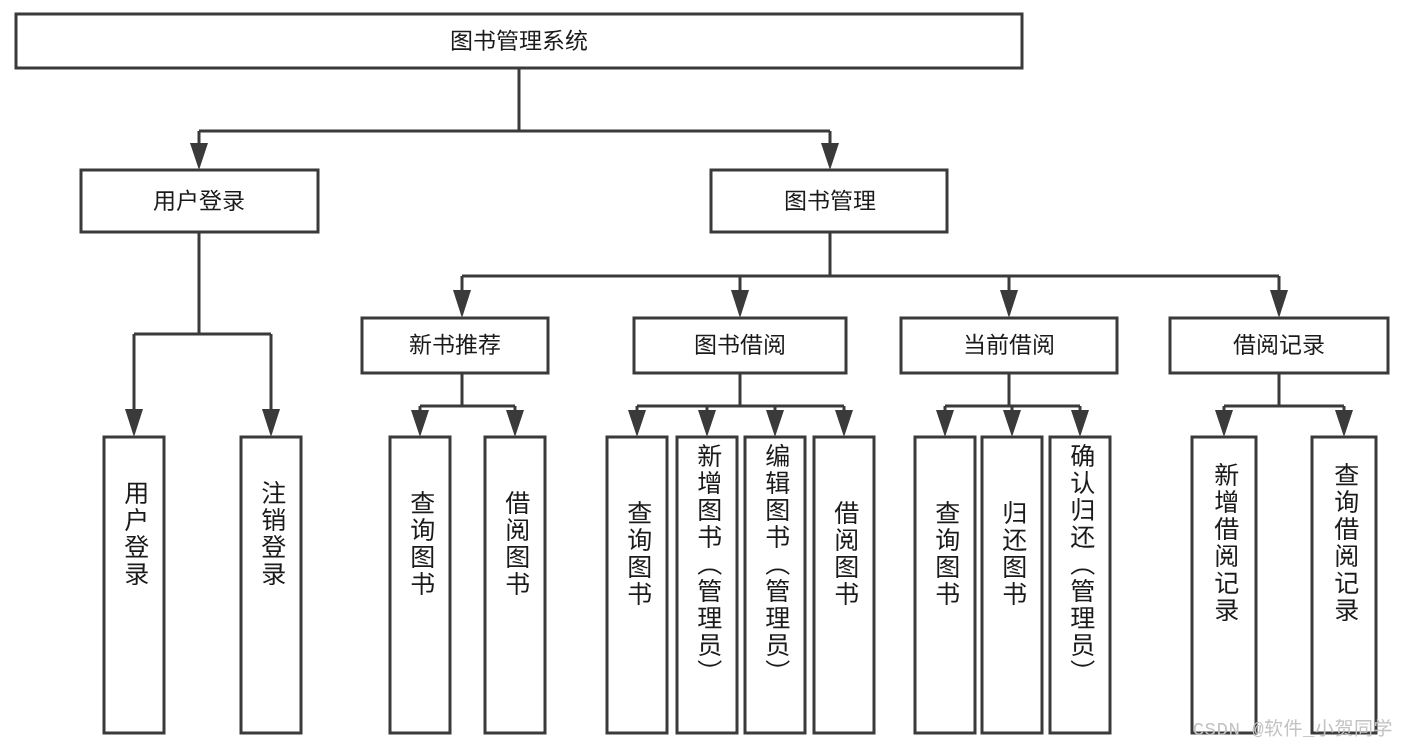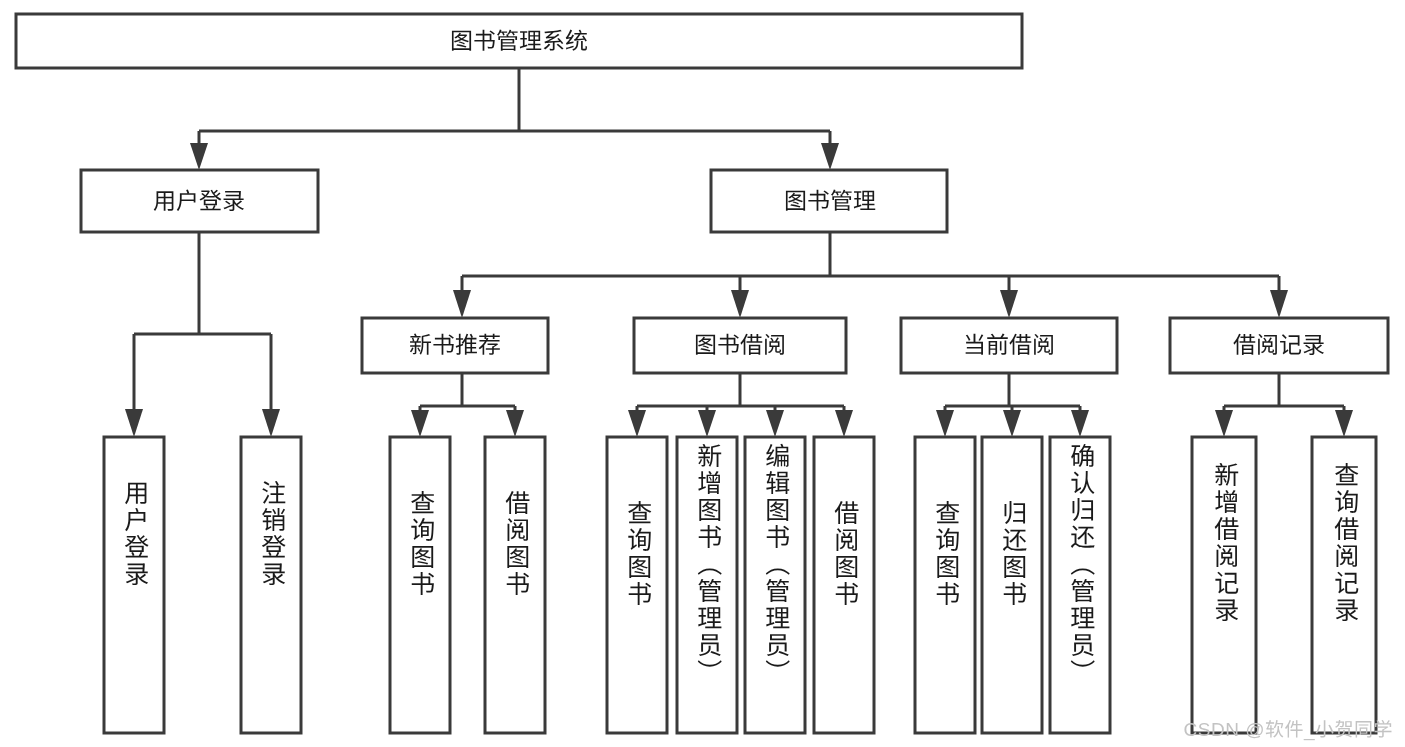--- a/index.html
+++ b/index.html
@@ -69,21 +69,21 @@
     line-height: 1.18;
     letter-spacing: 2px;
     color: #1a1a1a;
     white-space: nowrap;
     text-align: center;
   }
   #watermark {
     position: absolute;
     right: 12px;
     bottom: 6px;
-    font-family: Liberation Sans, sans-serif;
+    font-family: Liberation Mono, monospace;
     font-size: 19px;
     color: #c3c3c3;
     letter-spacing: 0.5px;
     white-space: nowrap;
   }
 </style>
 </head>
 <body>
 
 <div id="diagram-root">

